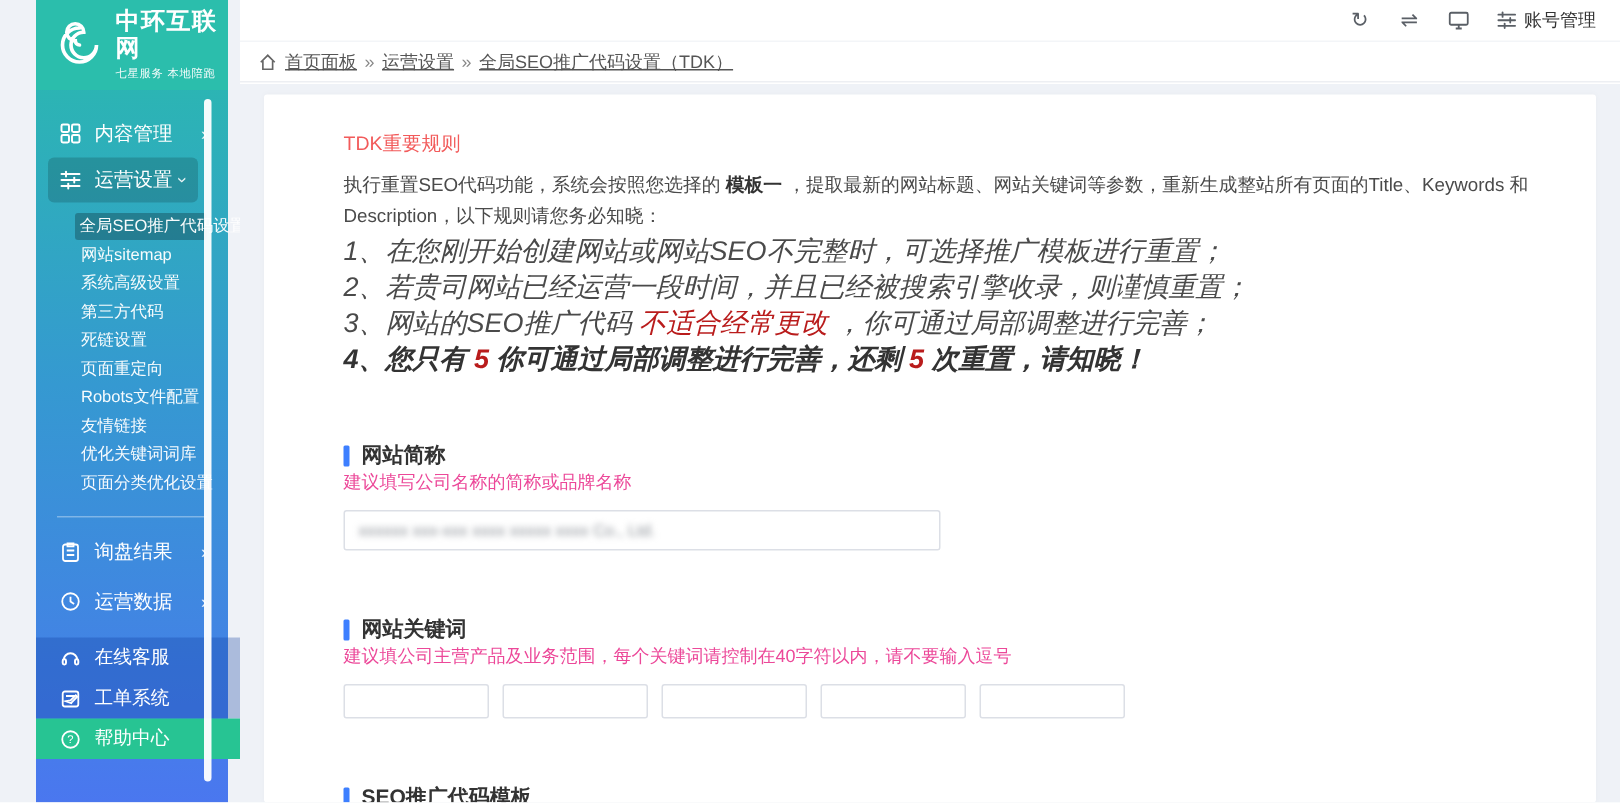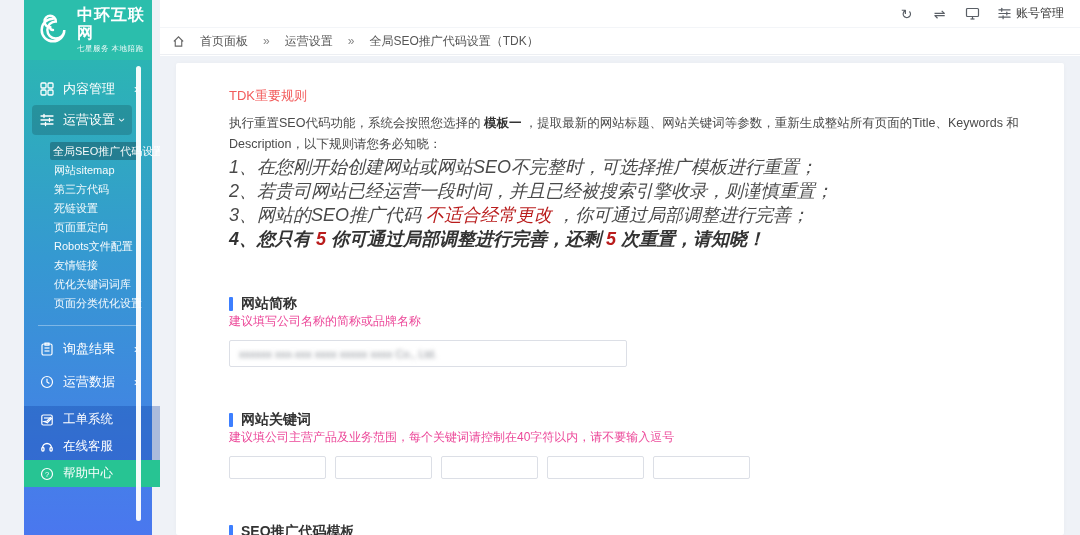--- a/index.html
+++ b/index.html
@@ -31,21 +31,21 @@
   .m-logout { height:30px; display:flex; align-items:center; padding-left:16px; font-size:12.5px; margin-top:4px; cursor:pointer; }
   .side-scroll { position:absolute; right:11px; top:66px; width:5px; height:455px; background:#fff; border-radius:3px; opacity:.95; }
 
   
   .topbar { position:absolute; left:160px; top:0; right:0; height:56px; background:#fff; }
   .tb-row1 { height:28px; display:flex; align-items:center; justify-content:flex-end; padding-right:16px; border-bottom:1px solid #F3F5F8; }
   .tb-icon { width:15px; height:15px; margin-left:18px; color:#5a5f66; cursor:pointer; display:flex; align-items:center; justify-content:center; font-size:14px; }
   .tb-account { display:flex; align-items:center; margin-left:18px; cursor:pointer; font-size:12px; color:#333; }
   .tb-account .micon { width:13px; height:13px; margin-right:5px; }
   .tb-row2 { height:27px; display:flex; align-items:center; padding-left:12px; border-bottom:1px solid #EDEFF3; font-size:12px; color:#555; }
-  .crumb { margin:0 12px; cursor:pointer; }
+  .crumb { margin:0 2px; cursor:pointer;text-decoration:underline; }
   .crumb-sep { color:#888; margin:0 3px; }
   .home-ic { width:13px; height:13px; margin-right:3px; color:#666; }
 
   
   .main { position:absolute; left:160px; top:56px; right:0; bottom:0; background:#EFF2F7; padding:7px 16px 0 16px; }
   .card { background:#fff; border-radius:2px; height:472px; padding:24px 40px 16px 53px; box-shadow:0 0 4px rgba(0,0,0,.03); overflow:hidden; }
 
   .rule-title { color:#F25B5B; font-size:13px; margin-bottom:8px; }
   .rule-intro { font-size:12.5px; color:#4a4a4a; line-height:21px; }
   .rule-intro b { color:#333; }
@@ -117,20 +117,21 @@
               <line x1="5.5" y1="9.4" x2="5.5" y2="12.6"></line>
             </g>
         </svg>
         <span>运营设置</span>
         <span class="chev chev-down">›</span>
       </div>
 
       <div class="submenu">
         <div class="m-sub active">全局SEO推广代码设置（TDK）</div>
         <div class="m-sub">网站sitemap</div>
+        <div class="m-sub">系统高级设置</div>
         <div class="m-sub">第三方代码</div>
         <div class="m-sub">死链设置</div>
         <div class="m-sub">页面重定向</div>
         <div class="m-sub">Robots文件配置</div>
         <div class="m-sub">友情链接</div>
         <div class="m-sub">优化关键词词库</div>
         <div class="m-sub">页面分类优化设置</div>
       </div>
 
       <div class="m-divider"></div>
@@ -156,38 +157,38 @@
             </g>
         </svg>
         <span>运营数据</span>
         <span class="chev">›</span>
       </div>
 
       <div style="height:8px"></div>
 
       <div class="m-quick q-blue">
         <svg class="micon" viewBox="0 0 14 14">
+          <g fill="none" stroke="#fff" stroke-width="1.3">
+              <path d="M2.5 8 a4.5 4.5 0 0 1 9 0"></path>
+              <rect x="1.8" y="7.5" width="2.2" height="3.5" rx="1"></rect>
+              <rect x="10" y="7.5" width="2.2" height="3.5" rx="1"></rect>
+            </g>
+        </svg>
+        <span>在线客服</span>
+      </div>
+
+      <div class="m-quick q-blue">
+        <svg class="micon" viewBox="0 0 14 14">
           <g fill="none" stroke="#fff" stroke-width="1.2">
               <rect x="1.8" y="2" width="10.4" height="10" rx="1.5"></rect>
               <line x1="4" y1="5" x2="10" y2="5"></line>
               <path d="M4 8.5l3-0.5 3.5-3.5 1 1-3.5 3.5-0.5 0.8z"></path>
             </g>
         </svg>
         <span>工单系统</span>
-      </div>
-
-      <div class="m-quick q-blue">
-        <svg class="micon" viewBox="0 0 14 14">
-          <g fill="none" stroke="#fff" stroke-width="1.3">
-              <path d="M2.5 8 a4.5 4.5 0 0 1 9 0"></path>
-              <rect x="1.8" y="7.5" width="2.2" height="3.5" rx="1"></rect>
-              <rect x="10" y="7.5" width="2.2" height="3.5" rx="1"></rect>
-            </g>
-        </svg>
-        <span>在线客服</span>
       </div>
 
       <div class="m-quick q-green">
         <svg class="micon" viewBox="0 0 14 14">
           <circle cx="7" cy="7" r="5.5" fill="none" stroke="#fff" stroke-width="1.2"></circle>
           <text x="7" y="9.6" text-anchor="middle" font-size="7.5" fill="#fff" font-family="sans-serif">?</text>
         </svg>
         <span>帮助中心</span>
       </div>
 

